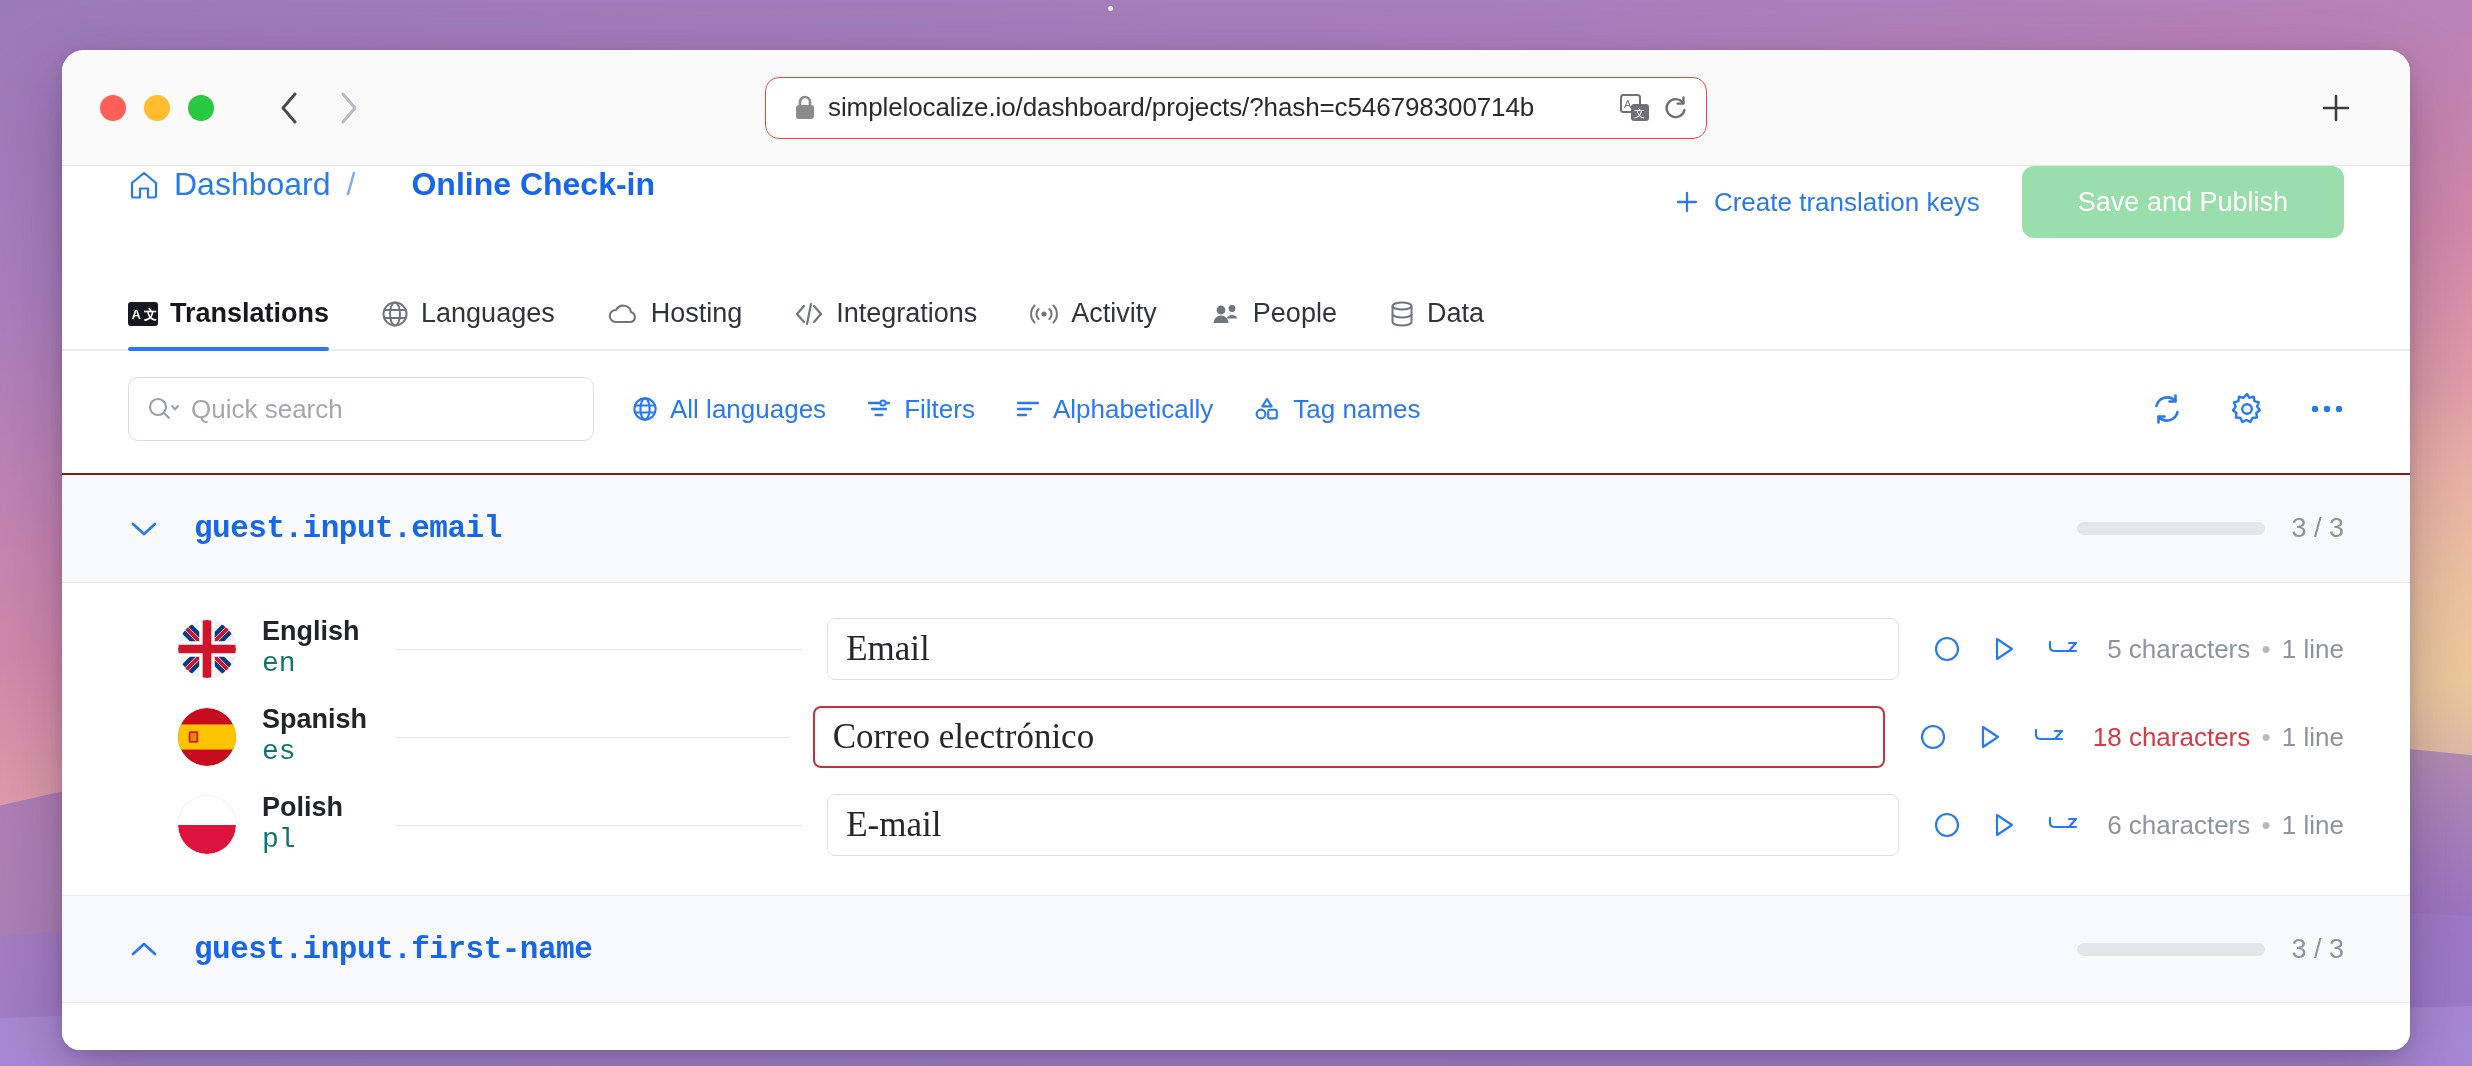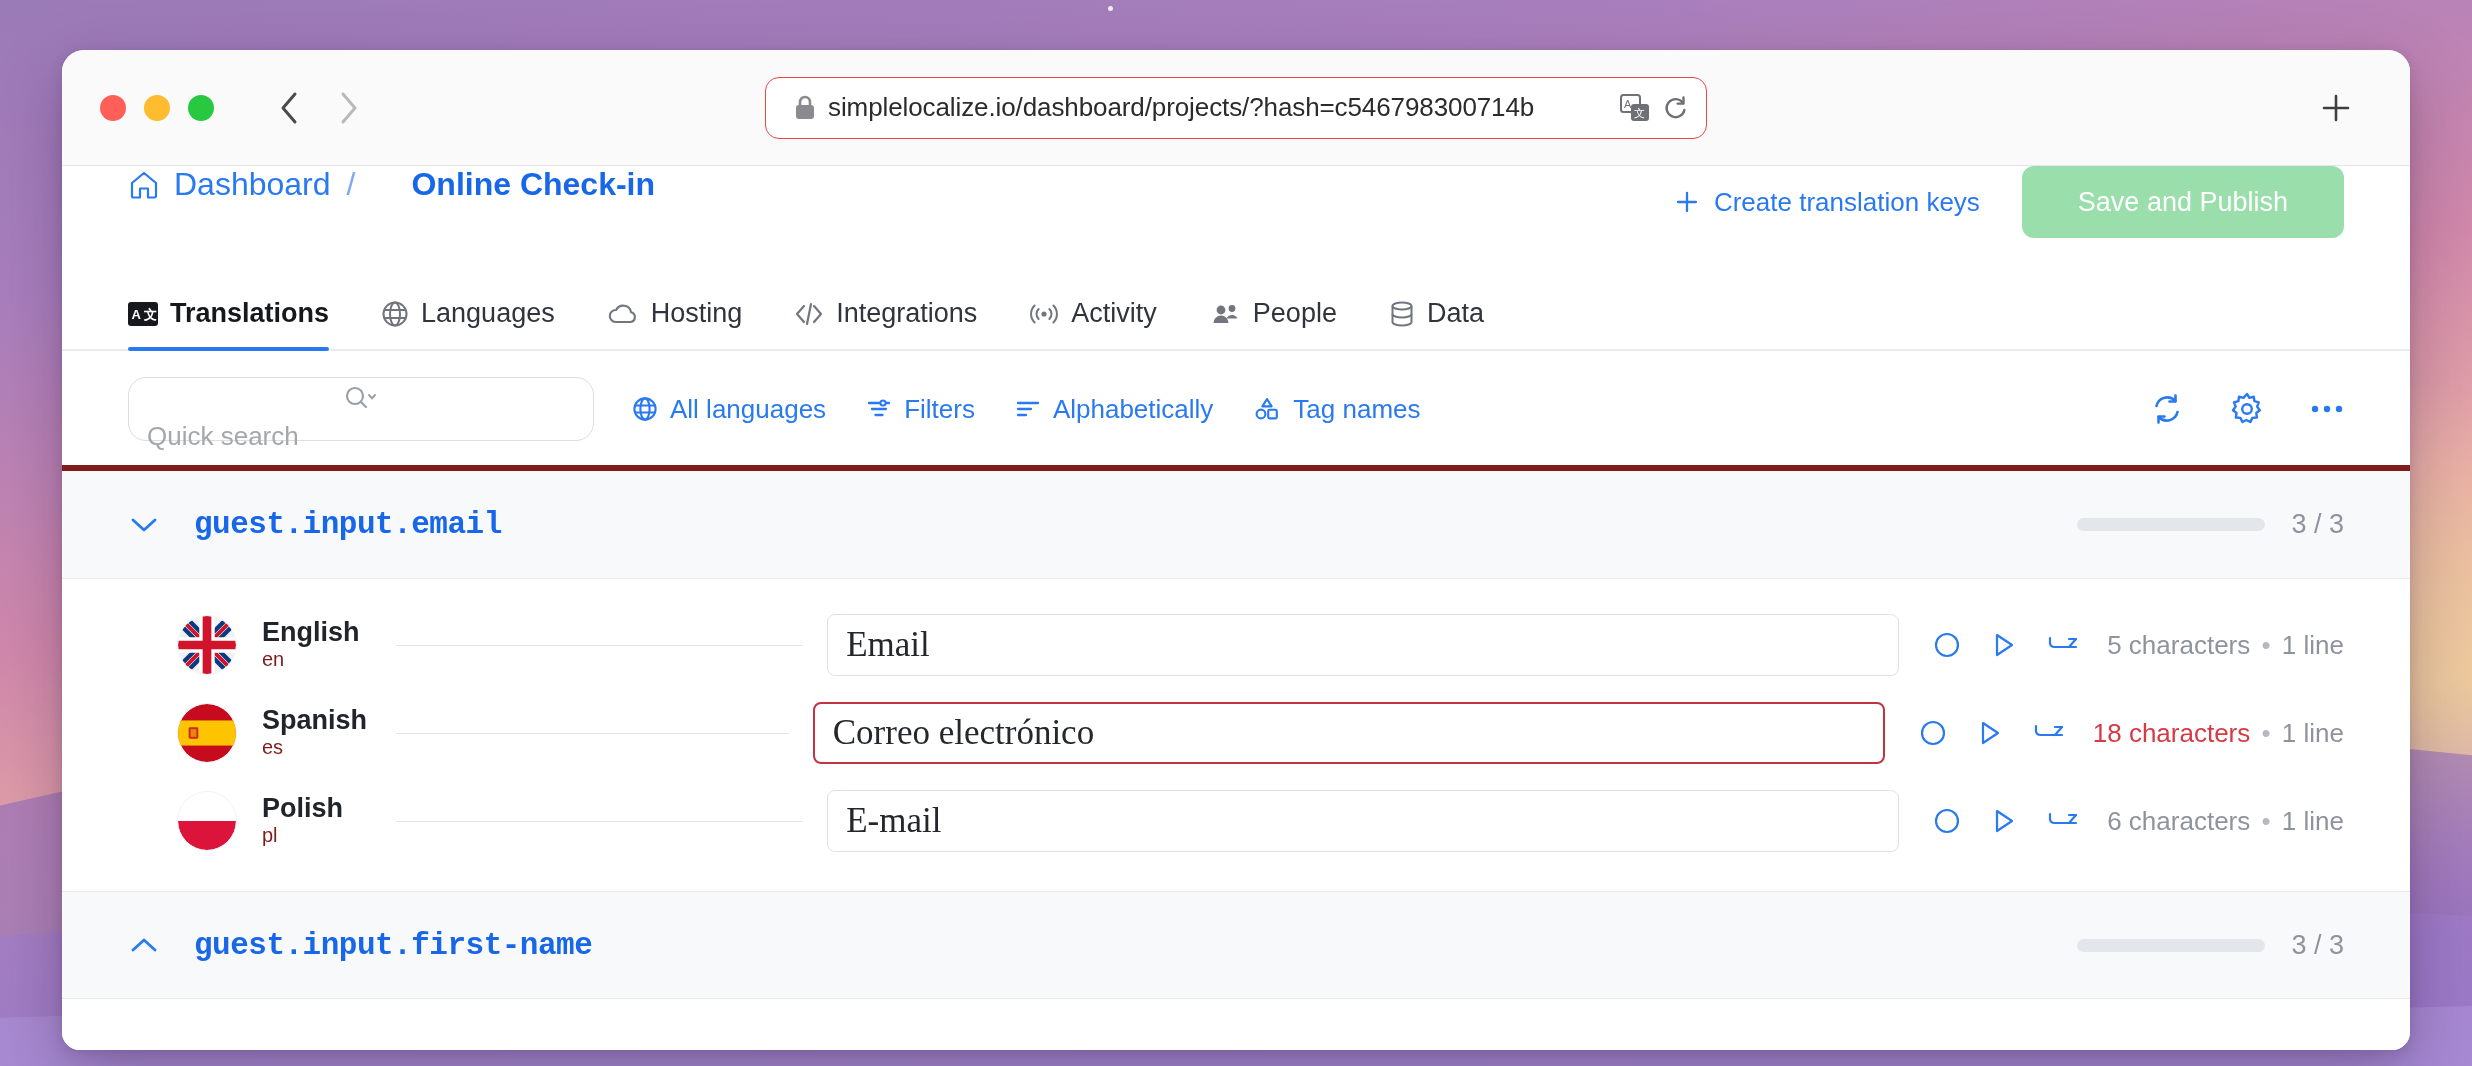--- a/index.html
+++ b/index.html
@@ -116,40 +116,39 @@
     height: 4px; background: #2979f0; border-radius: 2px;
   }
   .tab .ic { display: inline-flex; align-items: center; color: #71757e; }
 
   .toolbar {
     display: flex; align-items: center; gap: 0;
     padding: 26px 66px 24px 66px;
   }
   .search {
     width: 466px; height: 64px;
-    border: 1px solid #dcdce1; border-radius: 18px;
-    display: flex; align-items: center; gap: 10px; padding: 7px 18px;
+    border: 1px solid #dcdce1; border-radius: 10px;
+    display: flex; align-items: center; gap: 10px; padding: 0 18px;
     background: #fff;
-    flex-direction: column;
   }
   .search input {
     border: none; outline: none; font-size: 26px; color: #2c2e33;
     font-family: inherit; background: transparent; width: 100%;
   }
   .search input::placeholder { color: #a4a7ae; }
   .tb-actions { display: flex; align-items: flex-start; gap: 40px; margin-left: 38px; }
   .tb-item {
     display: flex; align-items: center; gap: 12px;
     color: #2979f0; font-size: 26px; cursor: pointer; white-space: nowrap;
   }
   .tb-right { margin-left: auto; display: flex; align-items: center; gap: 46px; }
   .tb-icon { color: #2979f0; cursor: pointer; display: flex; align-items: center; }
 
   
-  .list { flex: 1; overflow: hidden; border-top: 6px solid #7f1d1d; }
+  .list { flex: 1; overflow: hidden; border-top: 2px solid #7f1d1d; margin-top: 8px; }
   .key-row {
     display: flex; align-items: center; justify-content: space-between;
     padding: 0 66px 0 66px; height: 108px;
     background: #f8f9fb;
     border-bottom: 1px solid #e9e8ec;
     cursor: pointer;
   }
   .key-left { display: flex; align-items: center; gap: 34px; }
   .chev { color: #2979f0; display: flex; align-items: center; }
   .key-name {
@@ -164,22 +163,22 @@
   .rows { background: #fff; padding: 22px 0 26px 0; }
   .trow { display: flex; align-items: center; padding: 0 66px; height: 88px; }
   .flag {
     width: 58px; height: 58px; border-radius: 50%; overflow: hidden;
     flex: 0 0 58px; margin-left: 50px; position: relative;
     box-shadow: 0 0 0 1px rgba(0,0,0,0.05);
   }
   .lang-block { margin-left: 26px; width: 120px; }
   .lang-name { font-size: 27px; font-weight: 700; color: #21242b; line-height: 1.1; }
   .lang-code {
-    font-family: Liberation Sans, sans-serif;
-    font-size: 20px; color: #7f1d1d; line-height: 1.25;
+    font-family: Liberation Mono, monospace;
+    font-size: 28px; color: #0f766e; line-height: 1.25;
   }
   .dash { flex: 1; height: 1px; background: #e4e6eb; margin: 0 24px 0 14px; }
   .tinput {
     width: 1072px; height: 62px; flex: 0 0 1072px;
     border: 1px solid #dfe1e6; border-radius: 8px;
     display: flex; align-items: center; padding: 0 18px;
     background: #fff;
   }
   .tinput.err { border: 2px solid #c0333f; }
   .tinput input {

